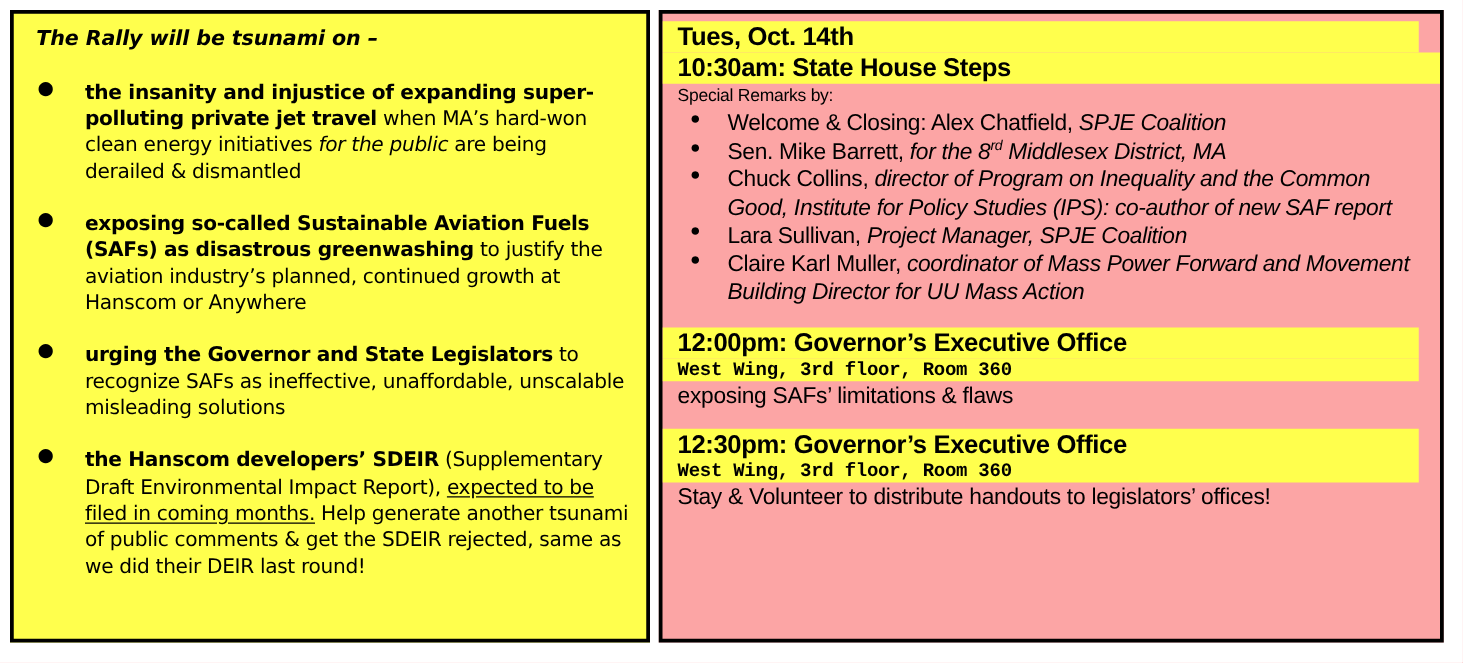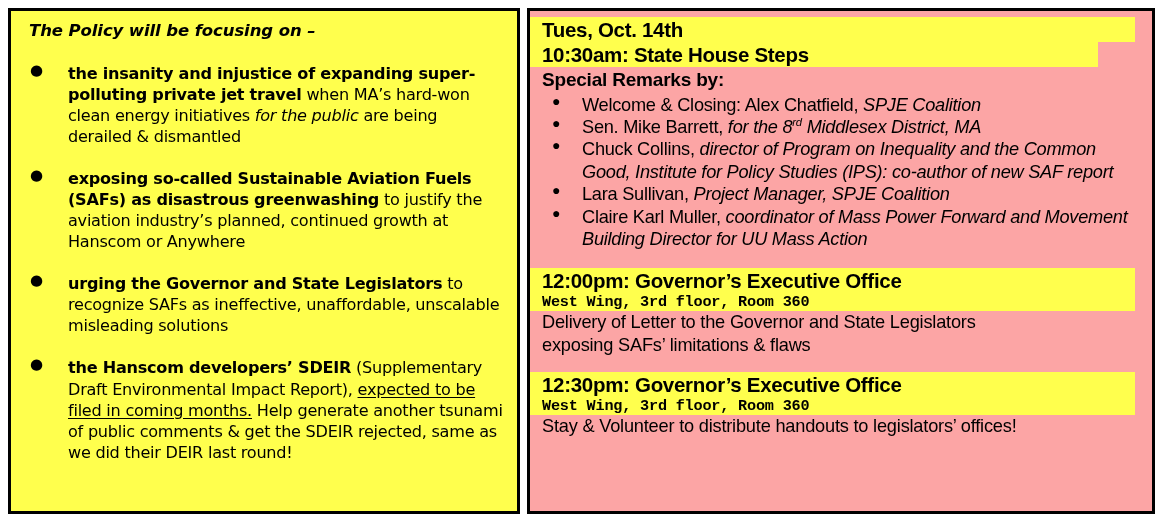--- a/index.html
+++ b/index.html
@@ -118,25 +118,25 @@
     letter-spacing: -0.2px;
   }
 
   .hl-band {
     background: #ffff4d;
     display: block;
     width: 605px;
     box-sizing: border-box;
     padding-left: 12px;
   }
-  .hl-band.short-1 { width: 568px; }
+  .hl-band.short-1 { width: 624px; }
 
   .special-remarks {
-    font-weight: bold;
-    font-size: 19px;
+    font-weight: normal;
+    font-size: 14px;
     line-height: 1.24;
     letter-spacing: -0.2px;
     margin: 1px 0 2px 12px;
   }
 
   .speakers {
     list-style: none;
     margin: 0;
     padding: 0 10px 0 0;
   }
@@ -167,21 +167,21 @@
   .gap-c { height: 15px; }
 
   .body-line { display: block; }
 </style>
 </head>
 <body>
 
 <div id="page">
 
   <div class="left-panel">
-    <div class="left-heading">The Policy will be focusing on –</div>
+    <div class="left-heading">The Rally will be tsunami on –</div>
     <ul class="left-list">
       <li><b>the insanity and injustice of expanding super-polluting private jet travel</b><span> when MA’s hard-won clean energy initiatives </span><i>for the public</i><span> are being derailed &amp; dismantled</span></li>
       <li><b>exposing so-called Sustainable Aviation Fuels (SAFs) as disastrous greenwashing</b><span> to justify the aviation industry’s planned, continued growth at Hanscom or Anywhere</span></li>
       <li><b>urging the Governor and State Legislators</b><span> to recognize SAFs as ineffective, unaffordable, unscalable misleading solutions</span></li>
       <li><b>the Hanscom developers’ SDEIR</b><span> (Supplementary Draft Environmental Impact Report), </span><u>expected to be filed in coming months.</u><span> Help generate another tsunami of public comments &amp; get the SDEIR rejected, same as we did their DEIR last round!</span></li>
     </ul>
   </div>
 
   <div class="right-panel">
 
@@ -199,21 +199,20 @@
       <li><span>Lara Sullivan, </span><i>Project Manager, SPJE Coalition</i></li>
       <li><span>Claire Karl Muller, </span><i>coordinator of Mass Power Forward and Movement Building Director for UU Mass Action</i></li>
     </ul>
 
     <div class="gap-a"></div>
 
     <div>
       <span class="hl-band block-head">12:00pm: Governor’s Executive Office</span>
       <span class="hl-band block-sub">West Wing, 3rd floor, Room 360</span>
       <div class="rp-inner block-body">
-        <span class="body-line">Delivery of Letter to the Governor and State Legislators</span>
         <span class="body-line">exposing SAFs’ limitations &amp; flaws</span>
       </div>
     </div>
 
     <div class="gap-c"></div>
 
     <div>
       <span class="hl-band block-head">12:30pm: Governor’s Executive Office</span>
       <span class="hl-band block-sub">West Wing, 3rd floor, Room 360</span>
       <div class="rp-inner block-body">

